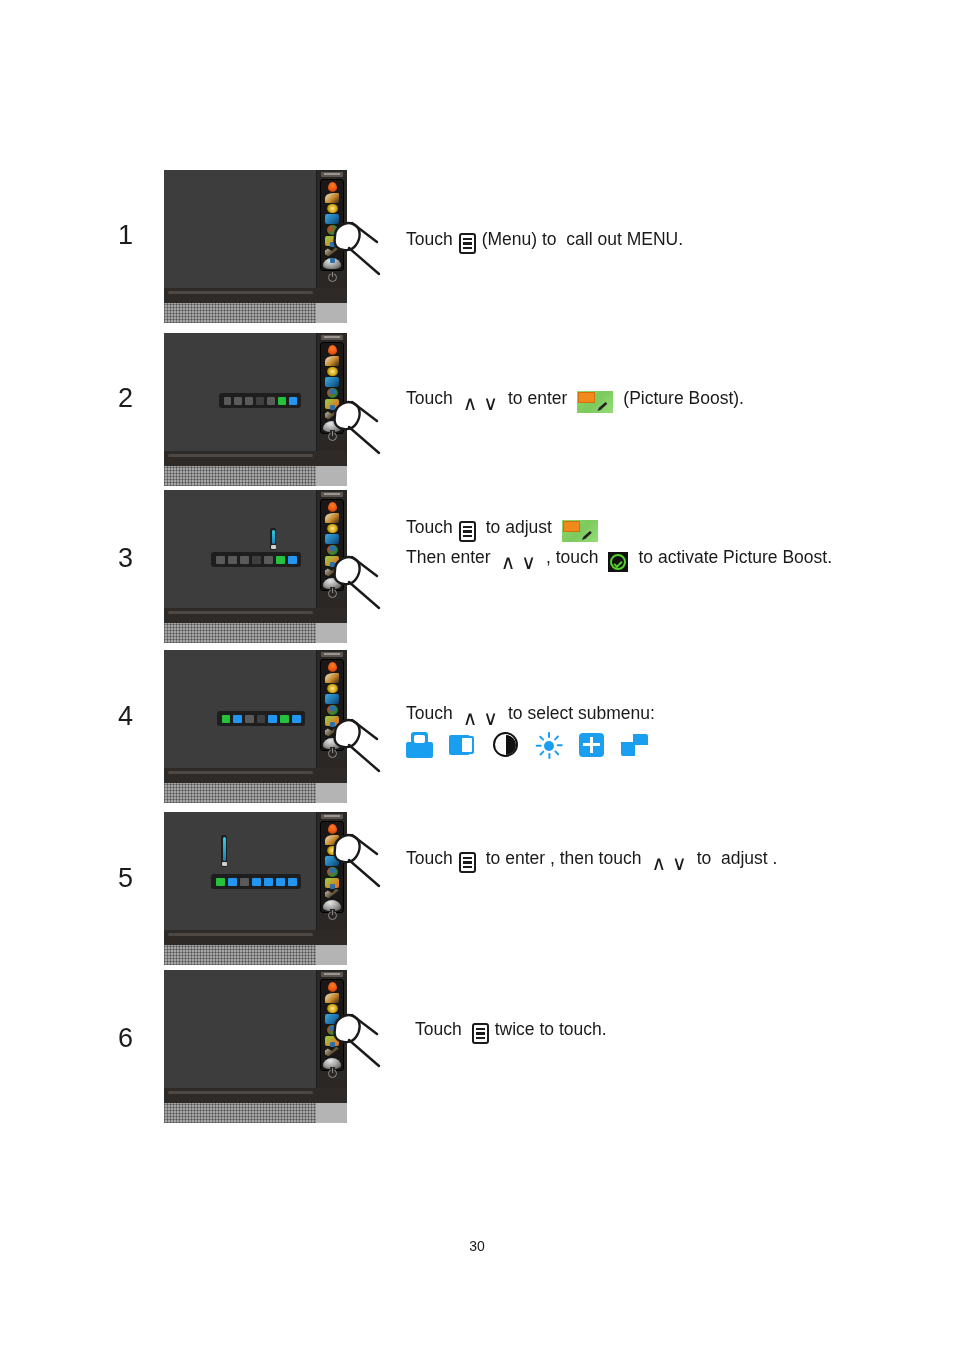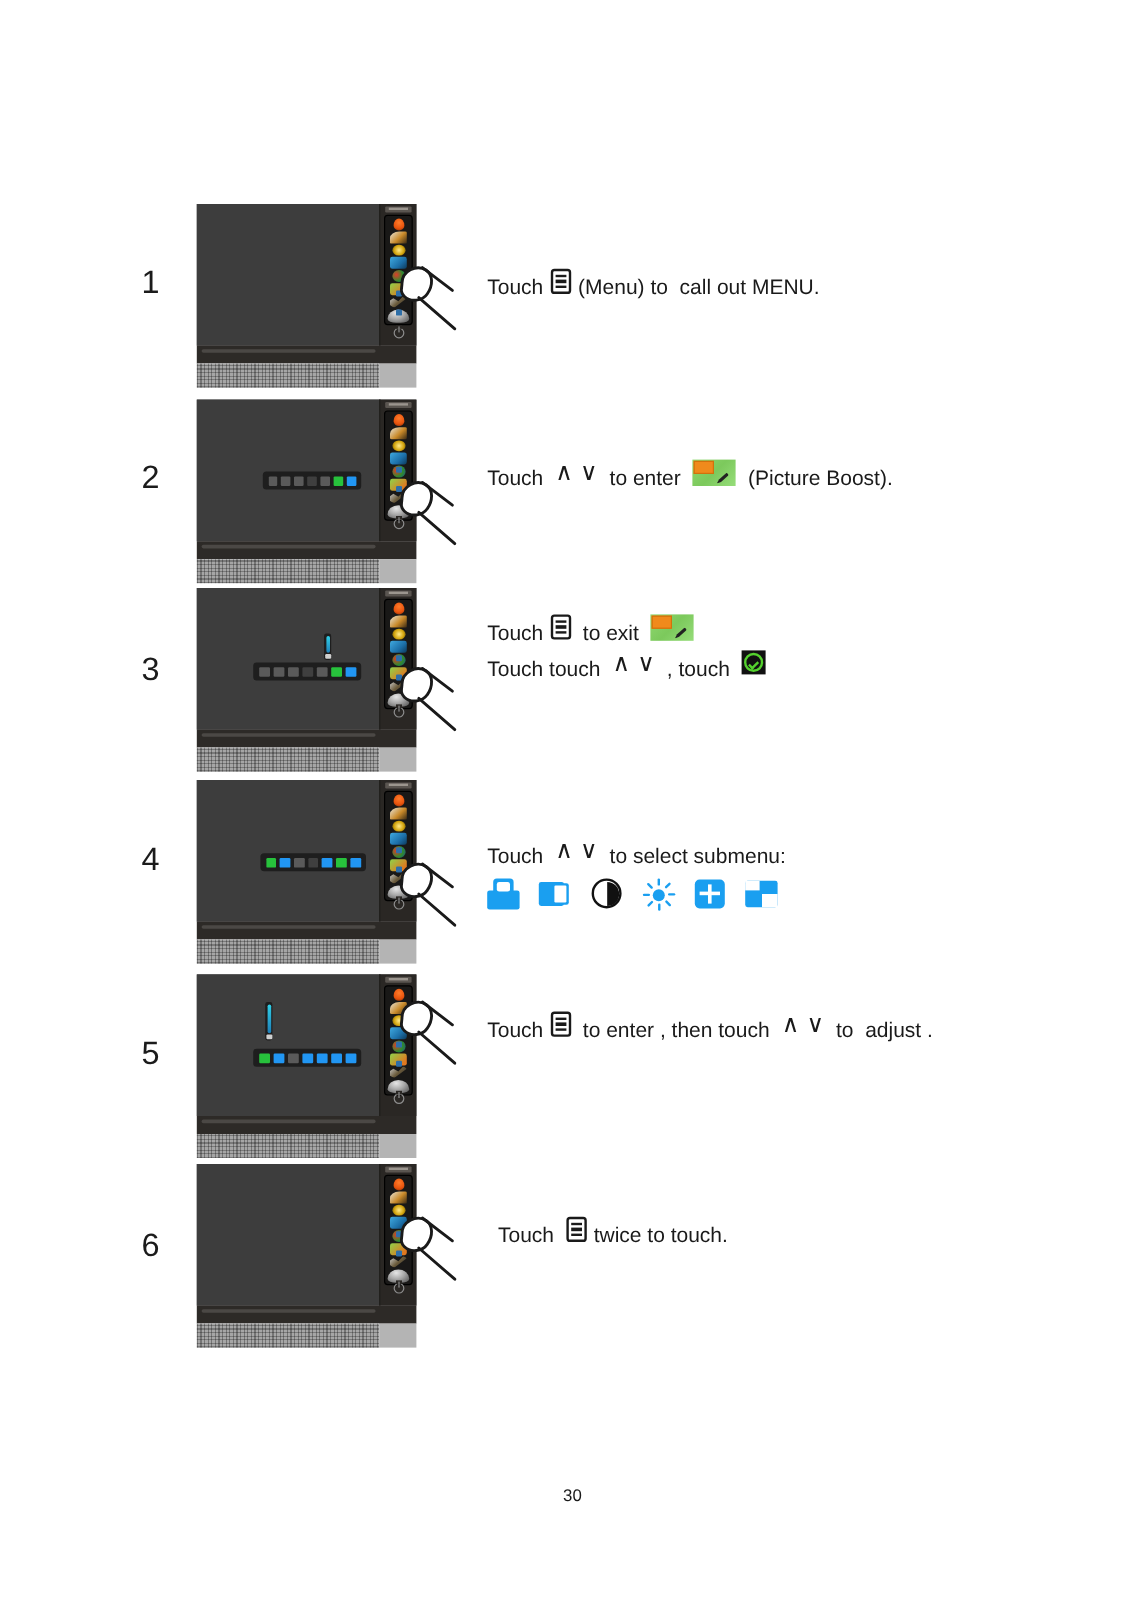--- a/index.html
+++ b/index.html
@@ -142,21 +142,21 @@
     background:#cfcfcf;border-radius:1px;display:block;
   }
 
   
   .text-block{
     font-size:17.5px;
     line-height:30px;
     color:#1a1a1a;
     white-space:nowrap;
   }
-  .text-line{display:flex;align-items:flex-start;gap:0;}
+  .text-line{display:flex;align-items:flex-end;gap:0;}
   .tok{display:inline-block;}
   .sp{display:inline-block;width:6px;}
   .sp-lg{display:inline-block;width:10px;}
 
   
   .menu-glyph{
     display:inline-block;width:17px;height:21px;
     border:2px solid #1a1a1a;border-radius:3px;
     position:relative;vertical-align:-4px;
     box-sizing:border-box;background:#fff;
@@ -422,39 +422,40 @@
     <div class="text-block" style="margin-left:59px;margin-top:22px;">
       <div class="text-line">
         <span class="tok">Touch</span>
           <span class="sp"></span>
         <span class="menu-glyph">
             <span></span>
             <span></span>
             <span></span>
           </span>
           <span class="sp-lg"></span>
-        <span class="tok">to exit</span>
+        <span class="tok">to adjust</span>
           <span class="sp-lg"></span>
         <span class="pb-ico">
             <span class="orange"></span>
             <span class="brush"></span>
           </span>
           <span class="sp-lg"></span>
       </div>
       <div class="text-line">
-        <span class="tok">Touch touch</span>
+        <span class="tok">Then enter</span>
           <span class="sp-lg"></span>
         <span class="chev">∧</span>
           <span class="sp"></span>
         <span class="chev">∨</span>
           <span class="sp-lg"></span>
         <span class="tok">, touch</span>
           <span class="sp-lg"></span>
         <span class="chk-ico"></span>
           <span class="sp-lg"></span>
+        <span class="tok">to activate Picture Boost.</span>
       </div>
     </div>
   </div>
 
   <div class="step" style="left:118px;top:650px;">
     <div class="step-num" style="margin-top:53px;">4</div>
 
     <div class="monitor">
       <div class="mon-screen-wrap">
         <div class="mon-screen">

